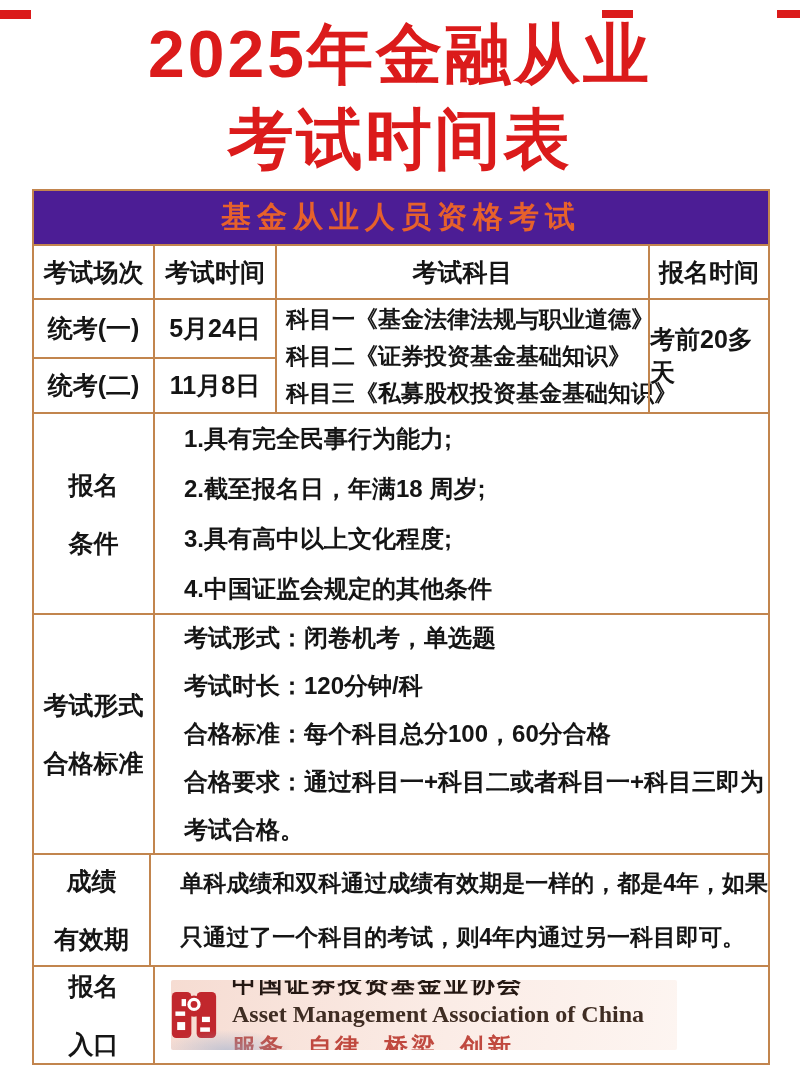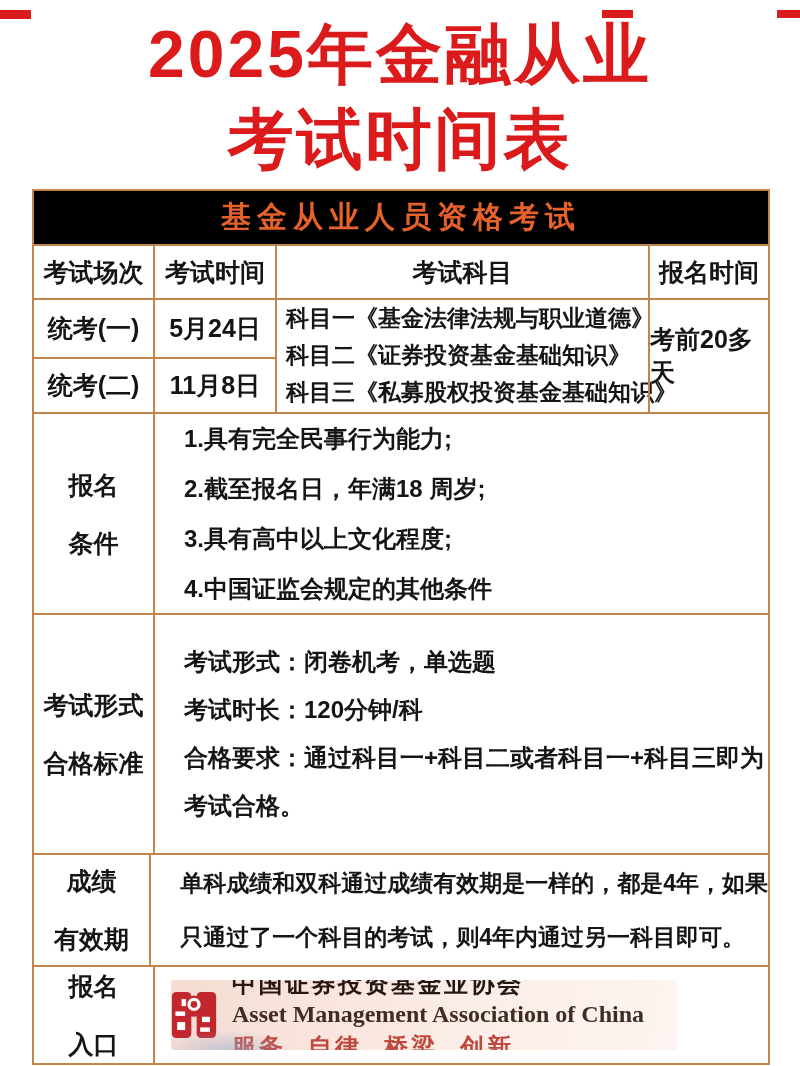--- a/index.html
+++ b/index.html
@@ -19,33 +19,33 @@
   .frag-b{left:602;left:602px;width:31px;height:8px}
   .frag-c{left:777px;width:23px;height:8px}
 
   
   .title{position:absolute;top:2px;left:0;width:100%;text-align:center;color:var(--red);
          font-weight:800;font-size:66px;letter-spacing:3px;line-height:85px}
   .title div{white-space:nowrap}
 
   
   .tbl{position:absolute;left:32px;top:179px;width:738px;border:2px solid var(--tan);background:#fff}
-  .band{height:53px;background:#000000;display:flex;align-items:center;justify-content:center;
+  .band{height:53px;background:#4c1d95;display:flex;align-items:center;justify-content:center;
         color:var(--orange);font-size:30px;font-weight:700;letter-spacing:6px}
   .hrow{display:flex;height:54px;border-top:2px solid var(--tan)}
   .hcell{display:flex;align-items:center;justify-content:center;font-size:25px;font-weight:700}
   .hcell+.hcell{border-left:2px solid var(--tan)}
   .w1{width:119px}.w2{width:122px}.w3{width:373px}.w4{flex:1}
 
   .sessions{display:flex;height:114px;border-top:2px solid var(--tan)}
   .scol{display:flex;flex-direction:column}
   .scol.b-left,.subjects,.regtime{border-left:2px solid var(--tan)}
   .scell{flex:0 0 57px;display:flex;align-items:center;justify-content:center;font-size:25px;font-weight:600}
   .scell.second{flex:0 0 55px;border-top:2px solid var(--tan)}
-  .subjects{width:373px;display:flex;flex-direction:column;padding-left:9px}
+  .subjects{width:373px;display:flex;flex-direction:column;justify-content:center;padding-left:9px}
   .subjects div{font-size:23px;font-weight:600;line-height:37px;white-space:nowrap}
   .regtime{flex:1;display:flex;align-items:center;justify-content:center;font-size:25px;font-weight:600}
 
   .sec{display:flex;border-top:2px solid var(--tan)}
   .sec .label{width:119px;display:flex;flex-direction:column;align-items:center;justify-content:center;
               font-size:25px;font-weight:700;line-height:58px;text-align:center}
   .sec .content{flex:1;border-left:2px solid var(--tan);display:flex;flex-direction:column;
                 justify-content:center;padding-left:29px}
   .sec .content div{font-size:24px;font-weight:600;white-space:nowrap}
   .sec-apply{height:201px}.sec-apply .content div{line-height:50px}
@@ -126,20 +126,21 @@
     </div>
 
     <div class="sec sec-format">
       <div class="label">
         <div>考试形式</div>
         <div>合格标准</div>
       </div>
       <div class="content">
         <div>考试形式：闭卷机考，单选题</div>
         <div>考试时长：120分钟/科</div>
+        <div>合格标准：每个科目总分100，60分合格</div>
         <div>合格要求：通过科目一+科目二或者科目一+科目三即为</div>
         <div>考试合格。</div>
       </div>
     </div>
 
     <div class="sec sec-valid">
       <div class="label">
         <div>成绩</div>
         <div>有效期</div>
       </div>

